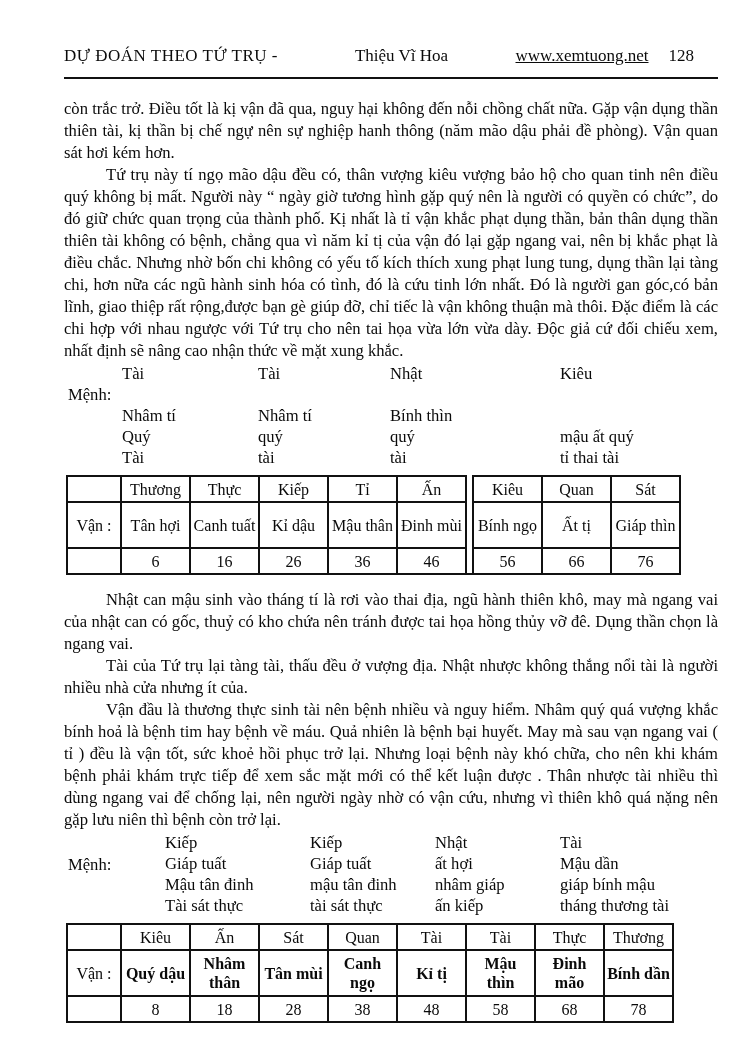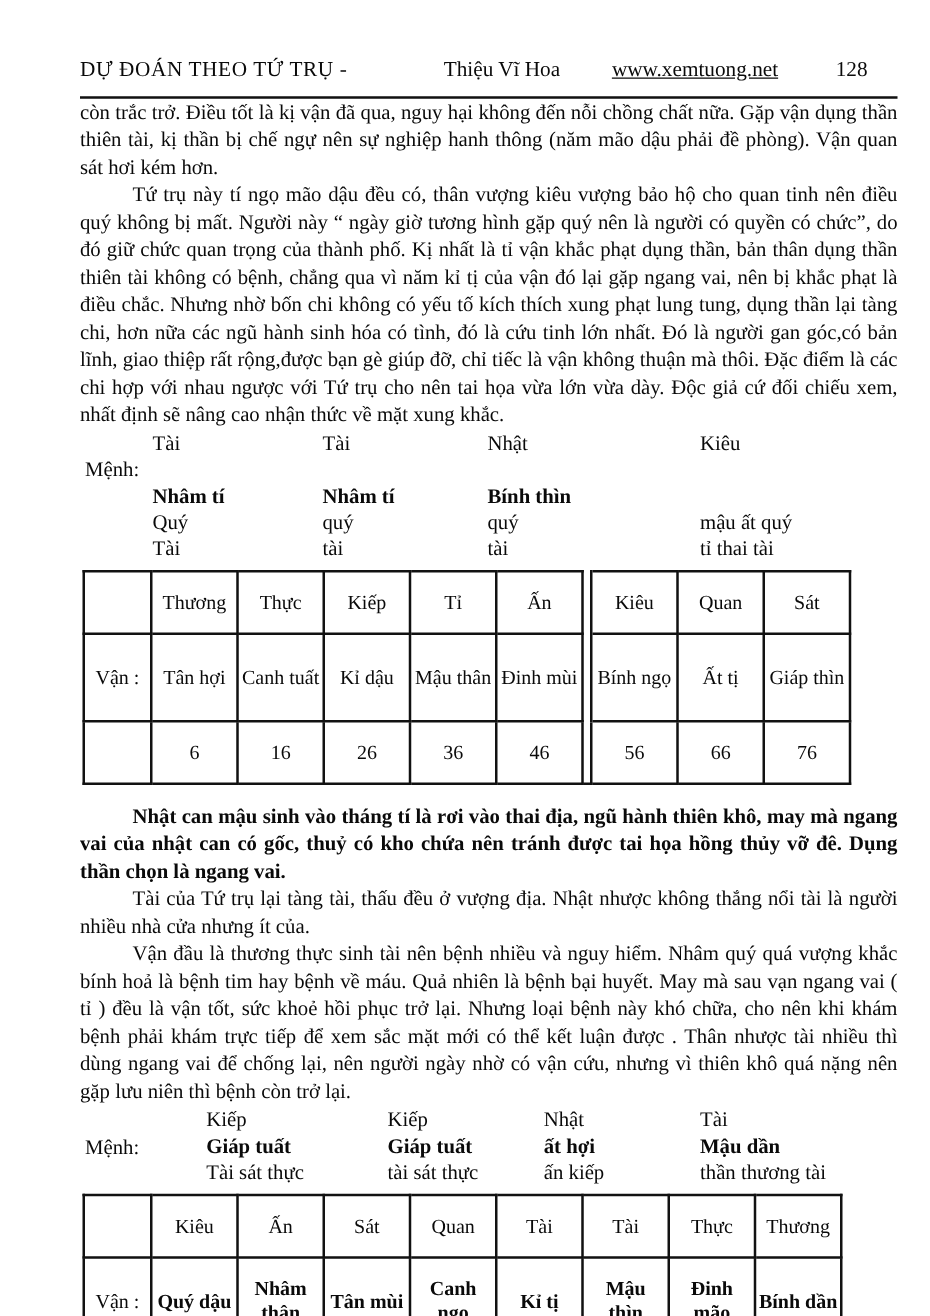--- a/index.html
+++ b/index.html
@@ -5,50 +5,50 @@
   html,body{margin:0;padding:0;background:#fff;}
   body{width:744px;height:1053px;overflow:hidden;
        font-family:"Liberation Serif","DejaVu Serif",serif;color:#0a0a0a;}
   .page{box-sizing:border-box;width:744px;height:773px;padding:46px 26px 0 64px;position:relative;}
 
   
   .hdr{display:flex;align-items:baseline;font-size:17px;white-space:nowrap;}
   .hdr .title{letter-spacing:.5px;}
   .hdr .author{margin-left:77px;}
   .hdr .site{margin-left:auto;text-decoration:underline;}
-  .hdr .pg{margin-left:46px;margin-right:24px;}
+  .hdr .pg{margin-left:20px;margin-right:24px;}
   .rule{border-bottom:2px solid #111;margin-top:11px;}
 
   
   .txt{font-size:16.6px;line-height:22px;text-align:justify;margin:0;}
   .ind{text-indent:42px;}
-  .first{margin-top:0;}
+  .first{margin-top:19px;}
   .vidu{margin:0;font-size:16.6px;line-height:22px;text-indent:42px;}
   .vidu b{font-weight:bold;}
 
   
   .menh{position:relative;font-size:16.6px;line-height:21px;margin:1px 0 2px 0;}
   .mlabel{margin-left:4px;}
   .mlabel-abs{position:absolute;left:4px;top:22px;}
   .grid1{display:grid;grid-template-columns:136px 132px 170px auto;margin-left:58px;}
   .grid2{display:grid;grid-template-columns:145px 125px 125px auto;margin-left:101px;}
-  .bold{font-weight:bold;}
+  .bold{font-weight:normal;}
 
   
   table{border-collapse:collapse;margin:7px 0 0 2px;}
   td{border:2px solid #111;text-align:center;vertical-align:middle;
-     font-size:16px;line-height:19px;padding:12px 2px;}
+     font-size:16px;line-height:19px;padding:0 2px;}
   col.c-lab{width:54px;} col.c-d{width:69px;} col.c-gap{width:7px;}
   tr.r-head td{height:24px;}
   tr.r-van td{height:44px;}
   tr.r-num td{height:24px;}
   td.spacer{border-top:none;border-bottom:none;padding:0;}
   tr.r-num td.spacer{border-bottom:2px solid #111;}
   .t2 tr.r-van td.v{font-weight:bold;}
-  .after-tbl{margin-top:14px;font-weight:bold;}
+  .after-tbl{margin-top:14px;}
 </style>
 </head>
 <body>
 
 <div class="page">
 
   <div class="hdr">
     <span class="title">DỰ ĐOÁN THEO TỨ TRỤ -</span>
     <span class="author">Thiệu Vĩ  Hoa</span>
     <span class="site">www.xemtuong.net</span>
@@ -153,24 +153,30 @@
       <span>Nhật</span>
       <span>Tài</span>
     </div>
     <div class="grid2 bold">
       <span>Giáp tuất</span>
       <span>Giáp tuất</span>
       <span>ất hợi</span>
       <span>Mậu dần</span>
     </div>
     <div class="grid2">
+      <span>Mậu tân đinh</span>
+      <span>mậu tân đinh</span>
+      <span>nhâm giáp</span>
+      <span>giáp bính mậu</span>
+    </div>
+    <div class="grid2">
       <span>Tài sát thực</span>
       <span>tài sát thực</span>
       <span>ấn kiếp</span>
-      <span>thần thương tài</span>
+      <span>tháng thương tài</span>
     </div>
   </div>
 
   <table class="t2">
     <colgroup>
       <col class="c-lab">
         <col class="c-d">
         <col class="c-d">
         <col class="c-d">
         <col class="c-d">

